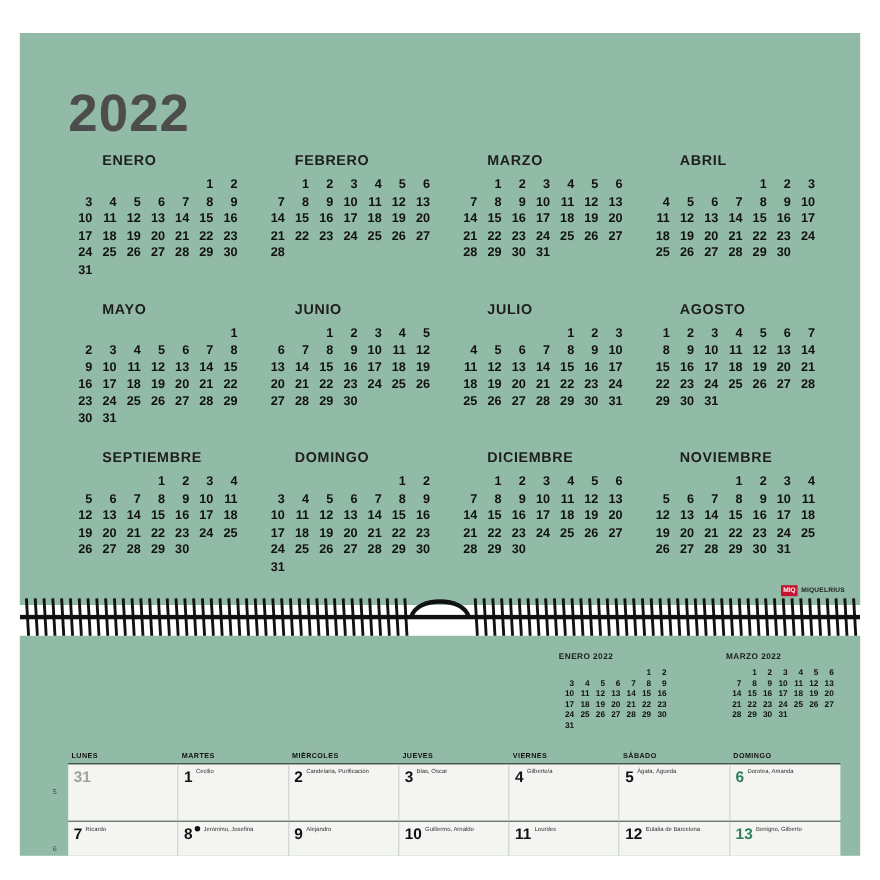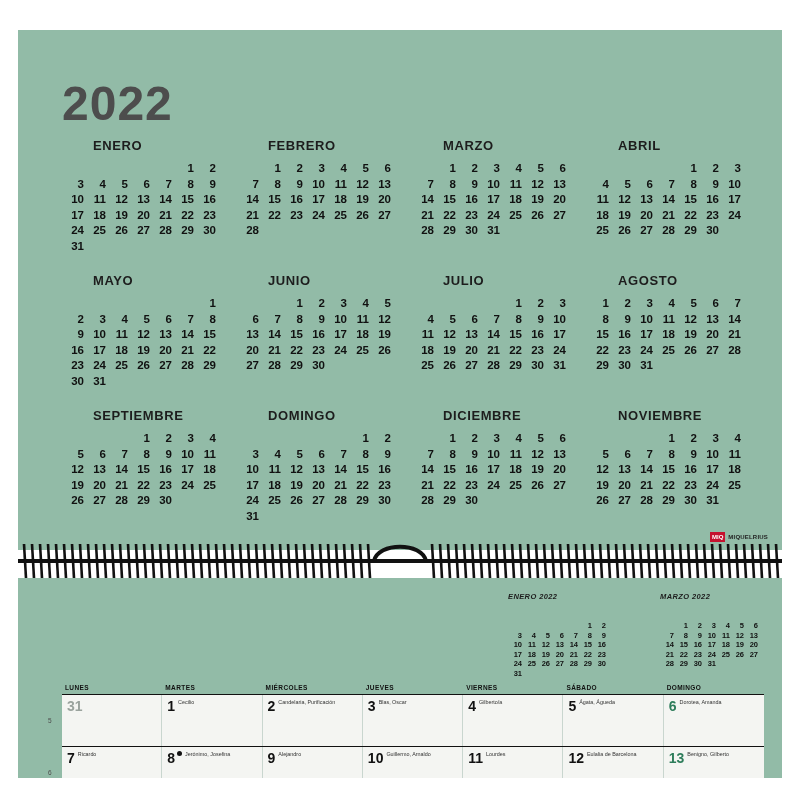--- a/index.html
+++ b/index.html
@@ -77,21 +77,21 @@
   .mh-name { color:#111; }
   .mh-year { color:#5c5c5c; }
 
   .mini-cals {
     position:absolute; left:490px; top:14px;
     display:flex; gap:44px;
   }
   .mini { width:108px; }
   .mini-title {
     font-size:7.5px; font-weight:bold; color:#1d1d1d;
-    letter-spacing:0.4px; margin-bottom:20px;font-style:italic;
+    letter-spacing:0.4px; margin-bottom:6px;
   }
   .mini-days {
     display:grid; grid-template-columns:repeat(7, 14px);
     grid-auto-rows:9.5px;
     font-size:7.5px; font-weight:bold; color:#111; text-align:right;
   }
   .mini-days span { line-height:9.5px; }
 
   
   .week-head {

